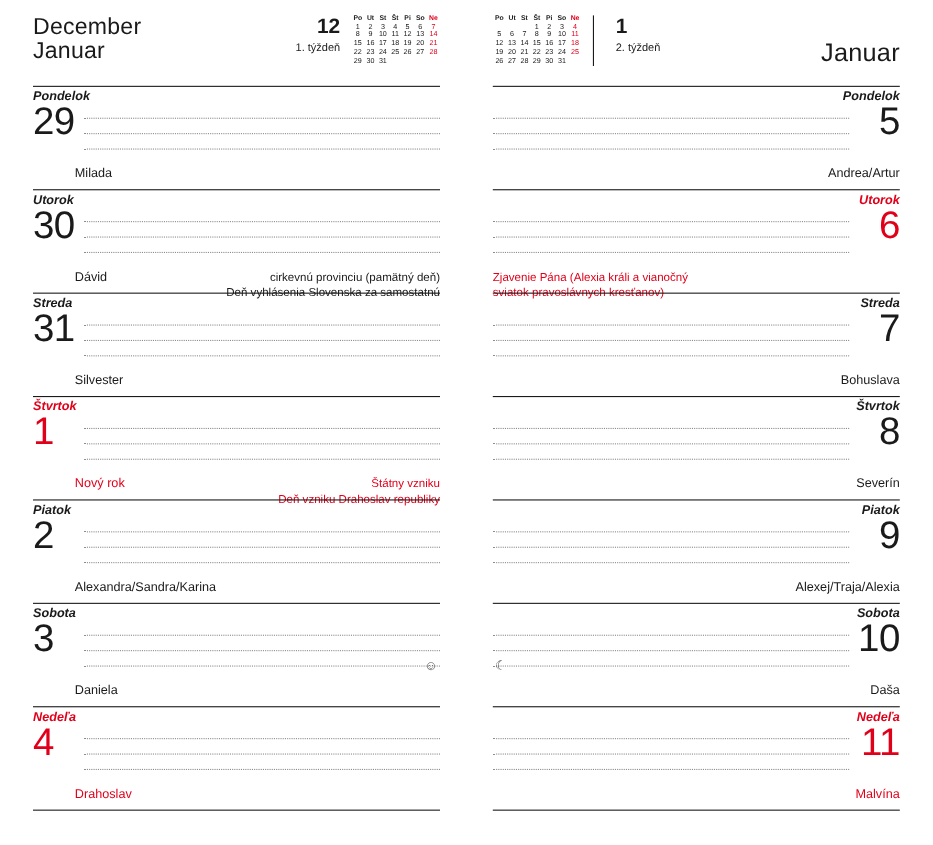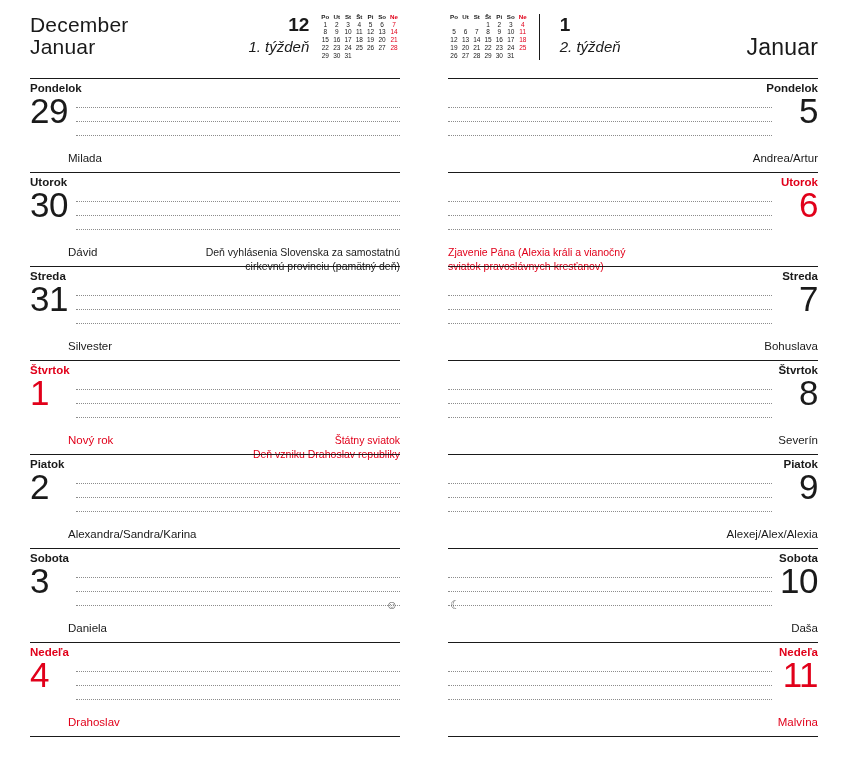--- a/index.html
+++ b/index.html
@@ -58,24 +58,23 @@
     text-align: left;
     padding-right: 0;
     padding-left: 10px;
   }
   .week-num {
     font-size: 19px;
     font-weight: 700;
     color: #1a1a1a;
   }
   .week-label {
-    font-size: 15px;
+    font-size: 10px;
     color: #1a1a1a;
     margin-top: 2px;
-    font-style: italic;
   }
   .mini-wrap {
     display: flex;
     align-items: flex-start;
   }
   .divider-v {
     width: 1px;
     background: #1a1a1a;
     height: 46px;
     margin: 0 10px;
@@ -110,20 +109,21 @@
   }
   .day.first { border-top: 1.1px solid #1a1a1a; }
   .day-last-border {
     border-top: 1.1px solid #1a1a1a;
     height: 0;
   }
   .dayname {
     font-size: 11.5px;
     font-weight: 700;
     color: #1a1a1a;
+    font-style: italic;
   }
   .right .dayname { text-align: right; }
   .left  .dayname { text-align: left; }
   .red { color: #e1001a; }
 
   .daybody {
     display: flex;
     align-items: flex-start;
     margin-top: 1px;
   }
@@ -275,22 +275,22 @@
         </div>
         <div class="day">
           <div class="dayname">Utorok</div>
           <div class="daybody">
             <div class="daynum">30</div>
             <div class="lines">
               <div class="dotline"></div>
               <div class="dotline"></div>
               <div class="dotline"></div>
               <div class="notes dark">
+                <div>cirkevnú provinciu (pamätný deň)</div>
                 <div>Deň vyhlásenia Slovenska za samostatnú</div>
-                <div>cirkevnú provinciu (pamätný deň)</div>
               </div>
             </div>
           </div>
           <div class="namebar"><span class="">Dávid</span></div>
         </div>
         <div class="day">
           <div class="dayname">Streda</div>
           <div class="daybody">
             <div class="daynum">31</div>
             <div class="lines">
@@ -303,21 +303,21 @@
         </div>
         <div class="day">
           <div class="dayname red">Štvrtok</div>
           <div class="daybody">
             <div class="daynum red">1</div>
             <div class="lines">
               <div class="dotline"></div>
               <div class="dotline"></div>
               <div class="dotline"></div>
               <div class="notes">
-                <div>Štátny sviatok</div>
+                <div>Štátny vzniku</div>
                 <div>Deň vzniku Drahoslav republiky</div>
               </div>
             </div>
           </div>
           <div class="namebar"><span class="nm-red">Nový rok</span></div>
         </div>
         <div class="day">
           <div class="dayname">Piatok</div>
           <div class="daybody">
             <div class="daynum">2</div>
@@ -488,21 +488,21 @@
         <div class="day">
           <div class="dayname">Piatok</div>
           <div class="daybody">
             <div class="daynum">9</div>
             <div class="lines">
               <div class="dotline"></div>
               <div class="dotline"></div>
               <div class="dotline"></div>
             </div>
           </div>
-          <div class="namebar"><span class="">Alexej/Alex/Alexia</span></div>
+          <div class="namebar"><span class="">Alexej/Traja/Alexia</span></div>
         </div>
         <div class="day">
           <div class="dayname">Sobota</div>
           <div class="daybody">
             <div class="daynum">10</div>
             <div class="lines">
               <div class="dotline"></div>
               <div class="dotline"></div>
               <div class="dotline"></div>
             </div>

